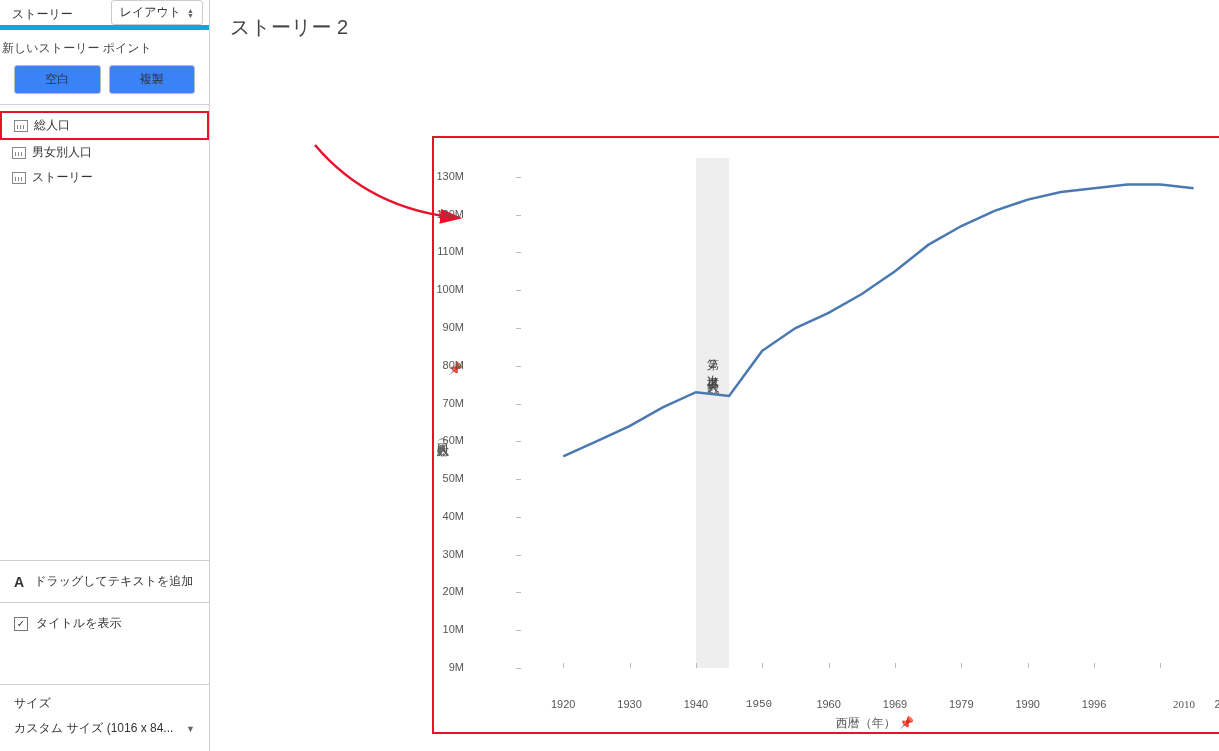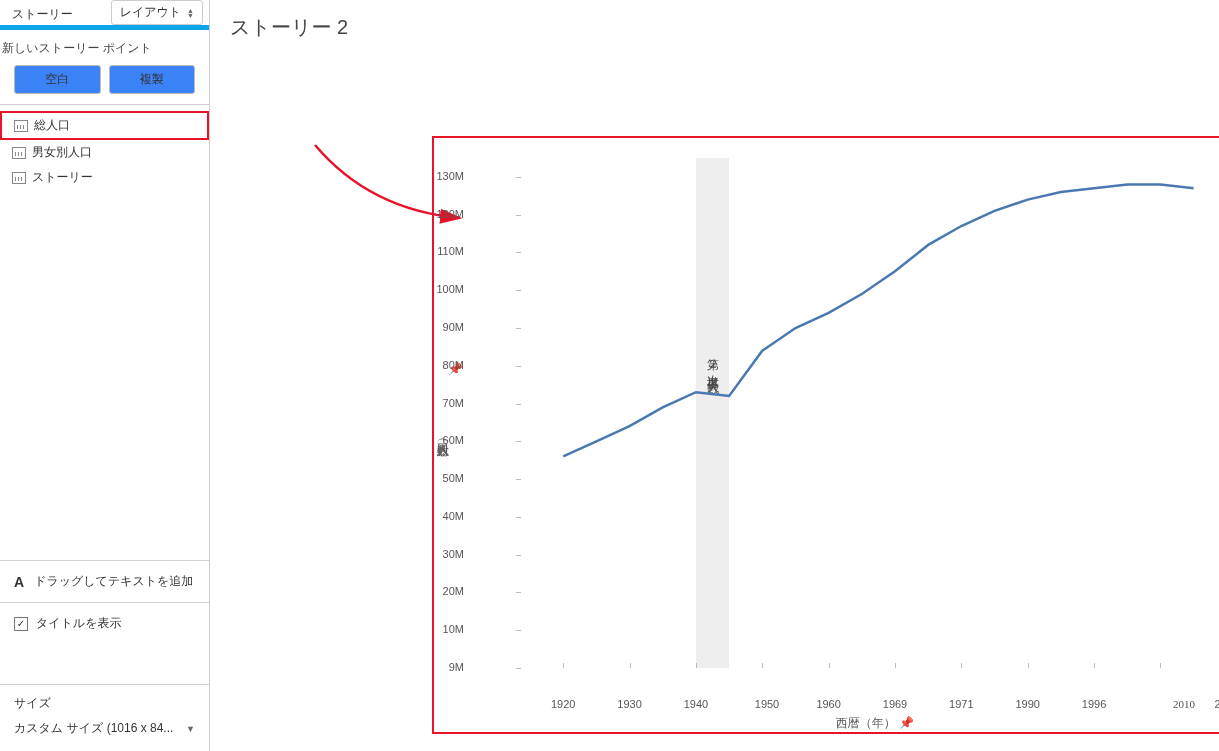--- a/index.html
+++ b/index.html
@@ -181,27 +181,27 @@
           <div class="lbl">130M</div>
           <div class="tline"></div>
         </div>
         <div class="xtk" style="left: 83.1818px; bottom: 20px;"></div>
         <div class="xtick" style="left: 83.1818px;">1920</div>
         <div class="xtk" style="left: 149.545px; bottom: 20px;"></div>
         <div class="xtick" style="left: 149.545px;">1930</div>
         <div class="xtk" style="left: 215.909px; bottom: 20px;"></div>
         <div class="xtick" style="left: 215.909px;">1940</div>
         <div class="xtk" style="left: 282.273px; bottom: 20px;"></div>
-        <div class="xtick" style="left: 287px;">1950</div>
+        <div class="xtick" style="left: 279px; font-family: Liberation Mono, monospace;">1950</div>
         <div class="xtk" style="left: 348.636px; bottom: 20px;"></div>
         <div class="xtick" style="left: 348.636px;">1960</div>
         <div class="xtk" style="left: 415px; bottom: 20px;"></div>
         <div class="xtick" style="left: 415px;">1969</div>
         <div class="xtk" style="left: 481.364px; bottom: 20px;"></div>
-        <div class="xtick" style="left: 481.364px;">1971</div>
+        <div class="xtick" style="left: 481.364px;">1979</div>
         <div class="xtk" style="left: 547.727px; bottom: 20px;"></div>
         <div class="xtick" style="left: 547.727px;">1990</div>
         <div class="xtk" style="left: 614.091px; bottom: 20px;"></div>
         <div class="xtick" style="left: 614.091px;">1996</div>
         <div class="xtk" style="left: 680.455px; bottom: 20px;"></div>
         <div class="xtick" style="left: 704px; font-family: Liberation Serif, serif;">2010</div>
         <div class="xtick" style="left: 746.818px;">2020</div>
       </div>
 
   </div>

